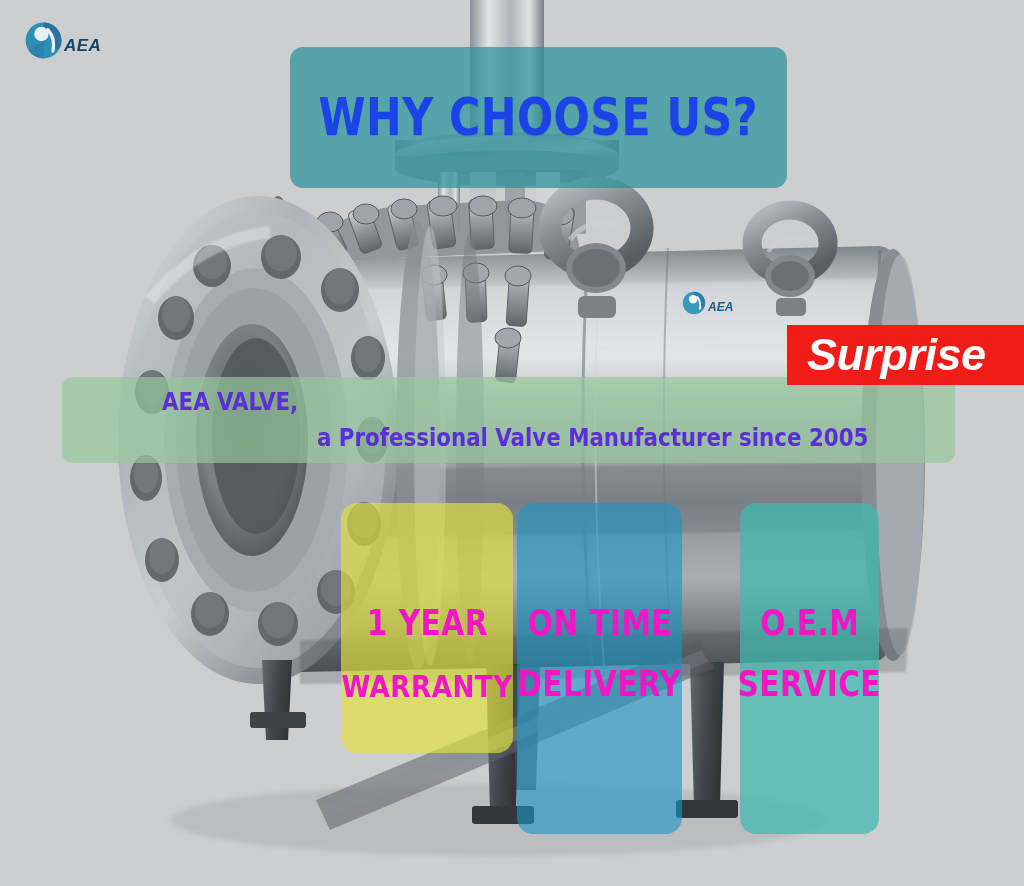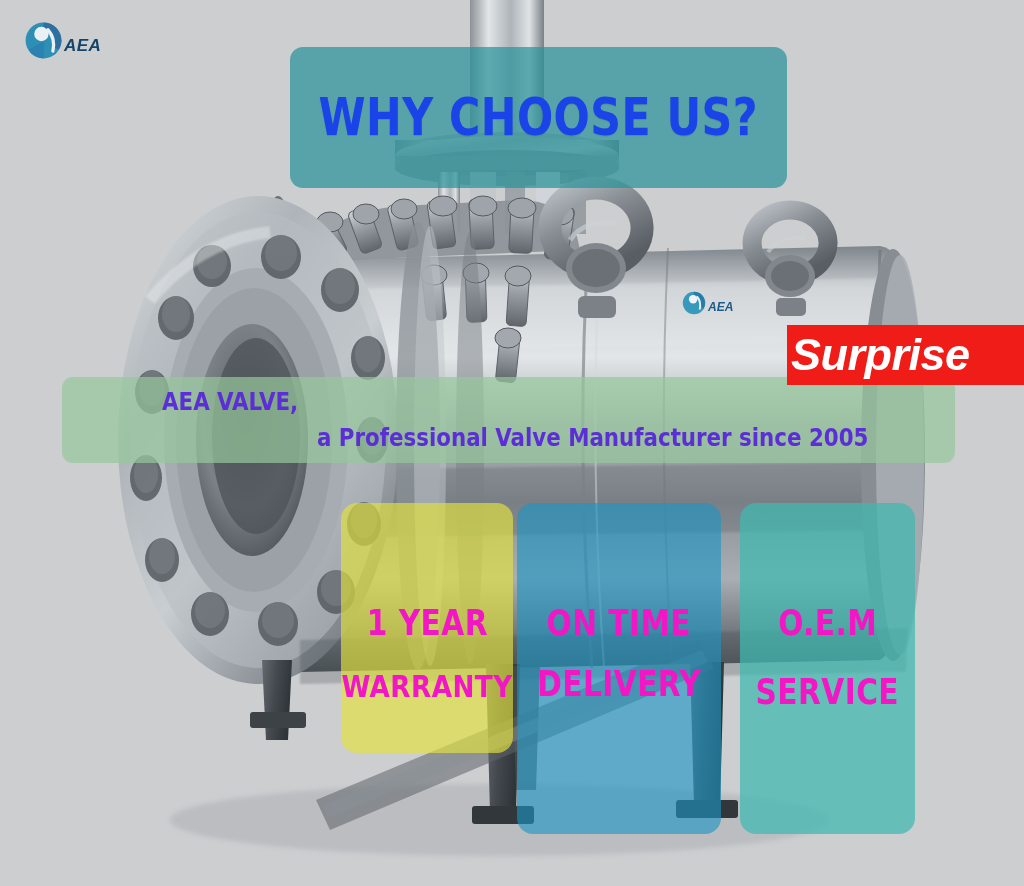--- a/index.html
+++ b/index.html
@@ -61,21 +61,21 @@
     text-shadow:0 1px 1px rgba(0,0,0,.12);
   }
 
   
   #surprise-badge {
     position:absolute;
     left:787px; top:325px;
     width:237px; height:60px;
     background:#ef1c18;
     z-index:30;
-    display:flex; align-items:center; padding-left:4px;
+    display:flex; align-items:center; padding-left:20px;
     overflow:hidden;
   }
   #surprise-text {
     font-size:45px; font-weight:bold; font-style:italic;
     color:#ffffff; letter-spacing:-.5px; white-space:nowrap;
   }
 
   
   #tagline-banner {
     position:absolute;
@@ -118,24 +118,24 @@
     color:#f216c4;
     white-space:nowrap;
     transform:scaleX(.94);
     letter-spacing:.5px;
   }
 
   #card-quality   { left:88px;  top:497px; width:170px; height:335px;
                     background:rgba(157,203,158,0.72); }
   #card-warranty  { left:300px; top:503px; width:172px; height:250px;
                     background:rgba(226,226,60,0.66);margin-left:41px; }
-  #card-delivery  { left:517px; top:503px; width:204px; height:331px;
+  #card-delivery  { left:517px; top:503px; width:165px; height:331px;
                     background:rgba(27,148,196,0.62); }
-  #card-oem       { left:740px; top:503px; width:175px; height:331px;
-                    background:rgba(62,185,176,0.72);gap:8px; }
+  #card-oem       { left:740px; top:503px; width:139px; height:331px;
+                    background:rgba(62,185,176,0.72); }
 
   #card-quality  .l1 { font-size:35px; margin-top:108px; }
   #card-quality  .l2 { font-size:35px; margin-top:21px; }
   #card-warranty .l1 { font-size:35px; margin-top:100px; }
   #card-warranty .l2 { font-size:31px; margin-top:25px; }
   #card-delivery .l1 { font-size:35px; margin-top:100px; }
   #card-delivery .l2 { font-size:35px; margin-top:21px; }
   #card-oem      .l1 { font-size:35px; margin-top:100px; }
   #card-oem      .l2 { font-size:35px; margin-top:21px; }
 

